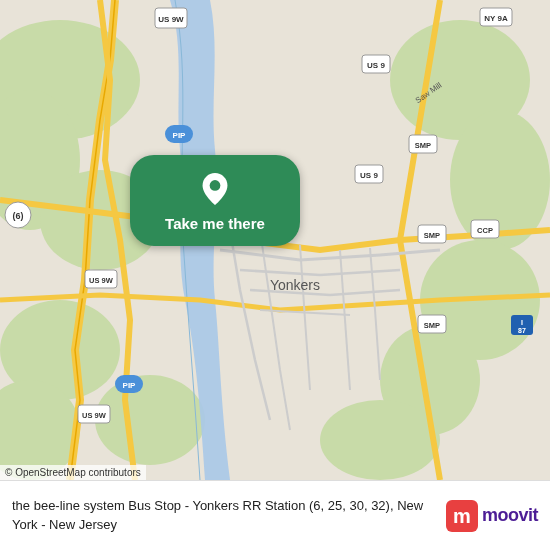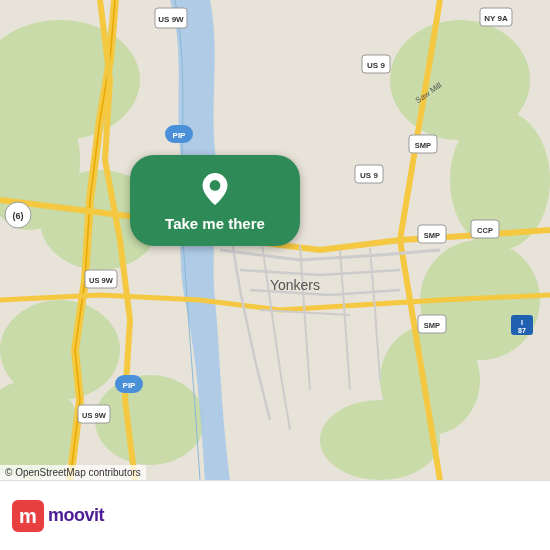--- a/index.html
+++ b/index.html
@@ -213,20 +213,21 @@
       <svg id="pin-icon" viewBox="0 0 28 36" xmlns="http://www.w3.org/2000/svg">
         <path d="M14 0 C6.27 0 0 6.27 0 14 C0 24.5 14 36 14 36 C14 36 28 24.5 28 14 C28 6.27 21.73 0 14 0 Z" fill="white"></path>
         <circle cx="14" cy="14" r="6" fill="#2e8b57"></circle>
       </svg>
       <span>Take me there</span>
     </button>
   </div>
 </div>
 
 <div id="info-bar">
+  <div id="info-text">the bee-line system Bus Stop - Yonkers RR Station (6, 25, 30, 32), New York - New Jersey</div>
   <div id="moovit-logo">
 
     <svg id="moovit-icon" viewBox="0 0 32 32" xmlns="http://www.w3.org/2000/svg" width="32" height="32">
       <rect width="32" height="32" rx="6" fill="#e84040"></rect>
       <text x="16" y="23" text-anchor="middle" font-size="20" font-weight="bold" fill="white" font-family="Arial">m</text>
     </svg>
     <span id="moovit-text">moovit</span>
   </div>
 </div>
 

